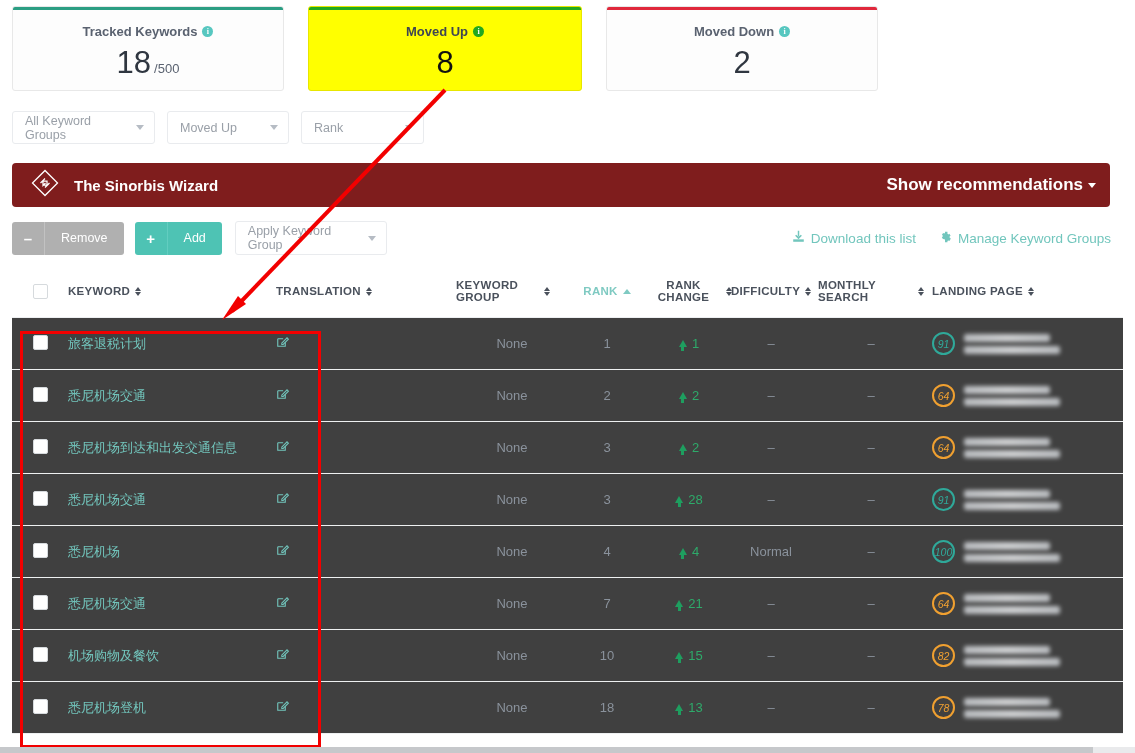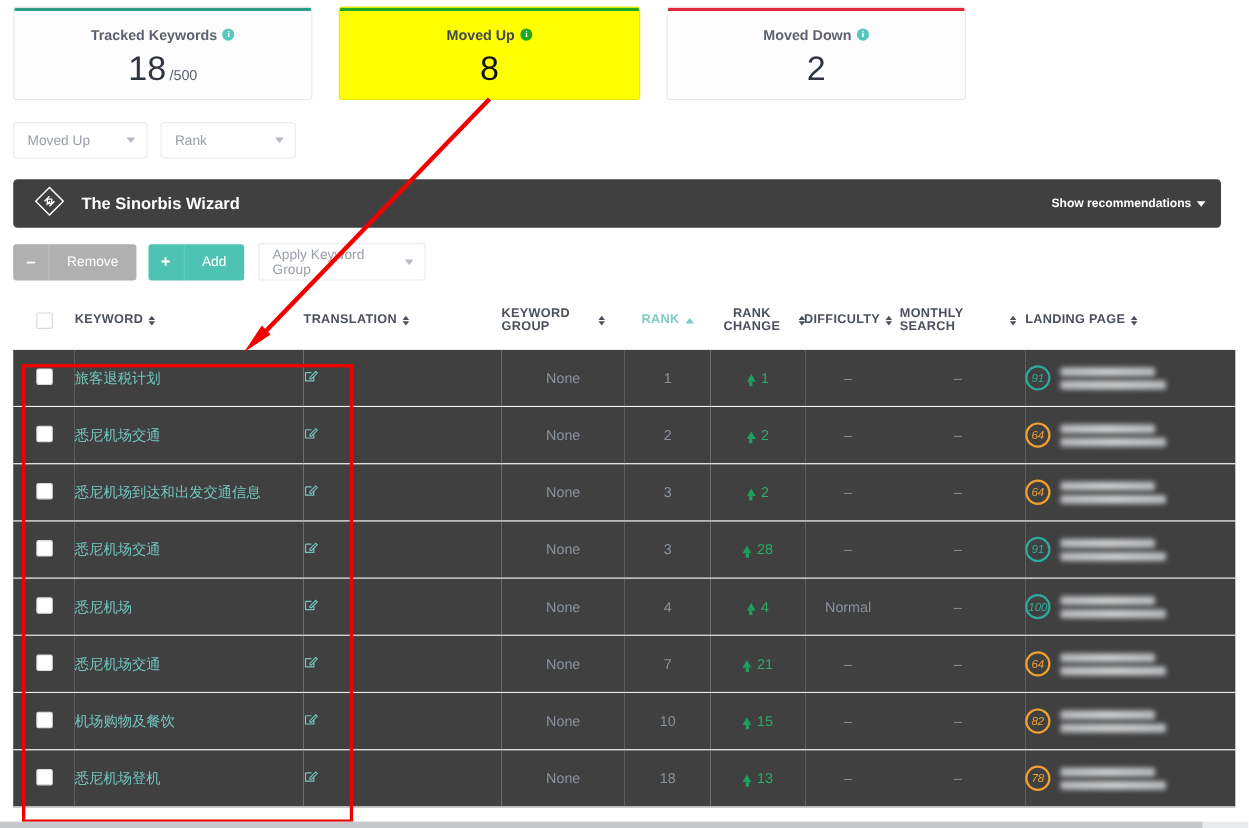--- a/index.html
+++ b/index.html
@@ -68,27 +68,27 @@
   .select.kg { width: 143px; }
   .select.mv { width: 122px; }
   .select.rk { width: 123px; }
   .caret {
     width: 0; height: 0; border-left: 4px solid transparent; border-right: 4px solid transparent;
     border-top: 5px solid #b6bcc4; margin-left: 8px;
   }
 
   
   .wizard {
-    margin: 19px 25px 0 12px; height: 44px; background: #404040;
+    margin: 19px 25px 0 12px; height: 44px; background: #7f1d1d;
     border-radius: 4px; display: flex; align-items: center;
     padding: 0 14px 0 18px; justify-content: space-between;
   }
   .wizard-left { display: flex; align-items: center; gap: 14px; }
   .wizard-title { color: #fff; font-size: 15px; font-weight: bold; }
-  .wizard-right { color: #fff; font-size: 11px; font-weight: bold;
+  .wizard-right { color: #fff; font-size: 17px; font-weight: bold;
                   display: flex; align-items: center; gap: 5px; cursor: pointer; }
   .caret-w { width: 0; height: 0; border-left: 4px solid transparent;
              border-right: 4px solid transparent; border-top: 5px solid #fff; }
 
   
   .toolbar { display: flex; align-items: center; padding: 14px 12px 0 12px; }
   .btn-split {
     height: 33px; border-radius: 3px; display: flex; align-items: stretch;
     overflow: hidden; color: #fff; cursor: pointer; font-size: 12.5px;
   }
@@ -195,20 +195,24 @@
         <span>Moved Down</span>
         <span class="info-dot" style="background:#57c7c0">i</span>
       </div>
       <div class="cvalue">
         <span>2</span>
       </div>
     </div>
   </div>
 
   <div class="filterbar">
+    <div class="select kg">
+      <span>All Keyword Groups</span>
+      <span class="caret"></span>
+    </div>
     <div class="select mv">
       <span>Moved Up</span>
       <span class="caret"></span>
     </div>
     <div class="select rk">
       <span>Rank</span>
       <span class="caret"></span>
     </div>
   </div>
 
@@ -235,20 +239,40 @@
     </div>
     <div class="btn-split btn-add">
       <span class="ico">+</span>
       <span class="lbl">Add</span>
     </div>
     <div class="select akg">
       <span>Apply Keyword Group</span>
       <span class="caret"></span>
     </div>
 
+    <div class="toolbar-right">
+      <div class="tlink">
+        <span>
+          <svg width="13" height="13" viewBox="0 0 16 16">
+              <path d="M8 1v7M4.5 6.5L8 10l3.5-3.5" stroke="#72c6bd" stroke-width="1.8" fill="none"></path>
+              <rect x="1.5" y="11.5" width="13" height="3" fill="#72c6bd"></rect>
+            </svg>
+        </span>
+        <span>Download this list</span>
+      </div>
+      <div class="tlink">
+        <span>
+          <svg width="14" height="14" viewBox="0 0 16 16">
+              <path fill="#72c6bd" d="M8 5.2A2.8 2.8 0 1 0 8 10.8 2.8 2.8 0 0 0 8 5.2zm0 4.3a1.5 1.5 0 1 1 0-3 1.5 1.5 0 0 1 0 3z"></path>
+              <path fill="#72c6bd" d="M14.4 9.3l-1.2-.7a5.6 5.6 0 0 0 0-1.2l1.2-.7-1.4-2.4-1.2.7a5.3 5.3 0 0 0-1-.6V2h-2.8v1.4a5.3 5.3 0 0 0-1 .6l-1.2-.7-1.4 2.4 1.2.7a5.6 5.6 0 0 0 0 1.2l-1.2.7 1.4 2.4 1.2-.7c.3.2.7.4 1 .6V14h2.8v-1.4c.4-.2.7-.4 1-.6l1.2.7 1.4-2.4z"></path>
+            </svg>
+        </span>
+        <span>Manage Keyword Groups</span>
+      </div>
+    </div>
   </div>
 
   <div class="tablewrap">
     <table>
       <colgroup>
         <col style="width:56px">
           <col style="width:208px">
           <col style="width:180px">
         <col style="width:112px">
           <col style="width:78px">

